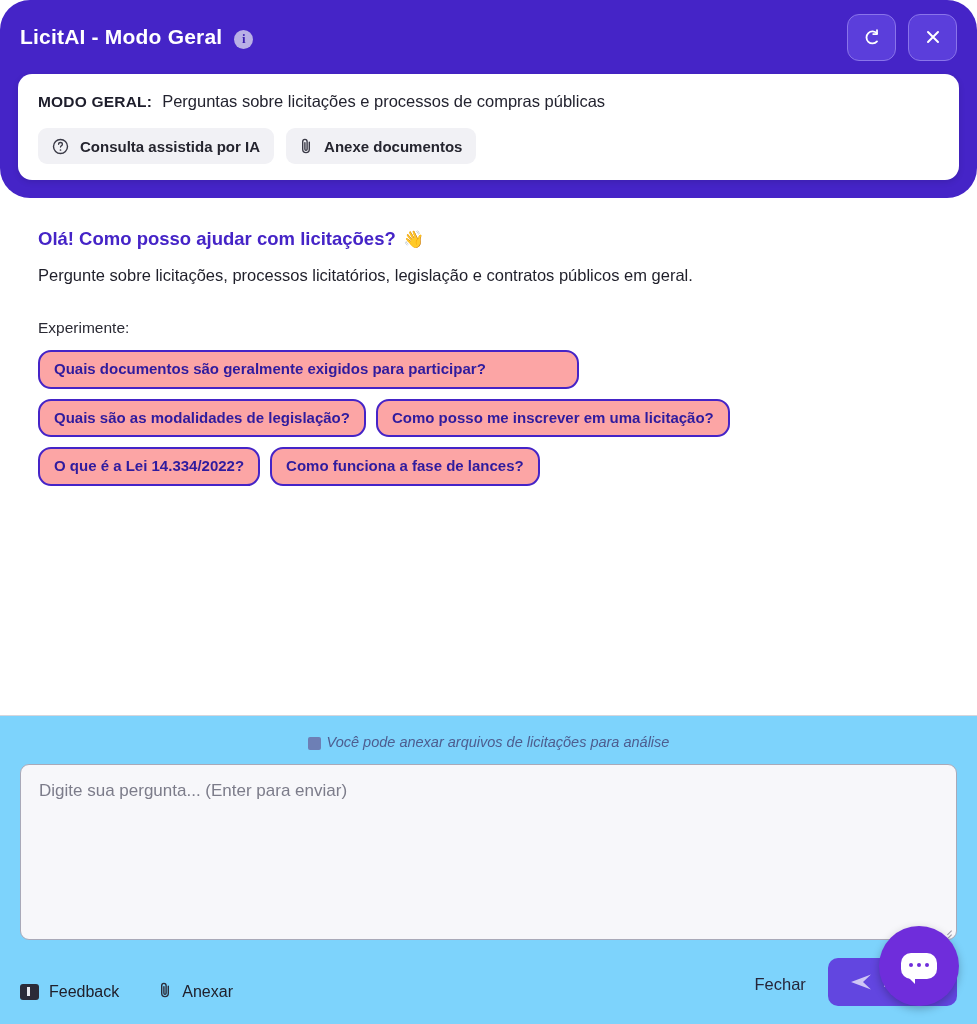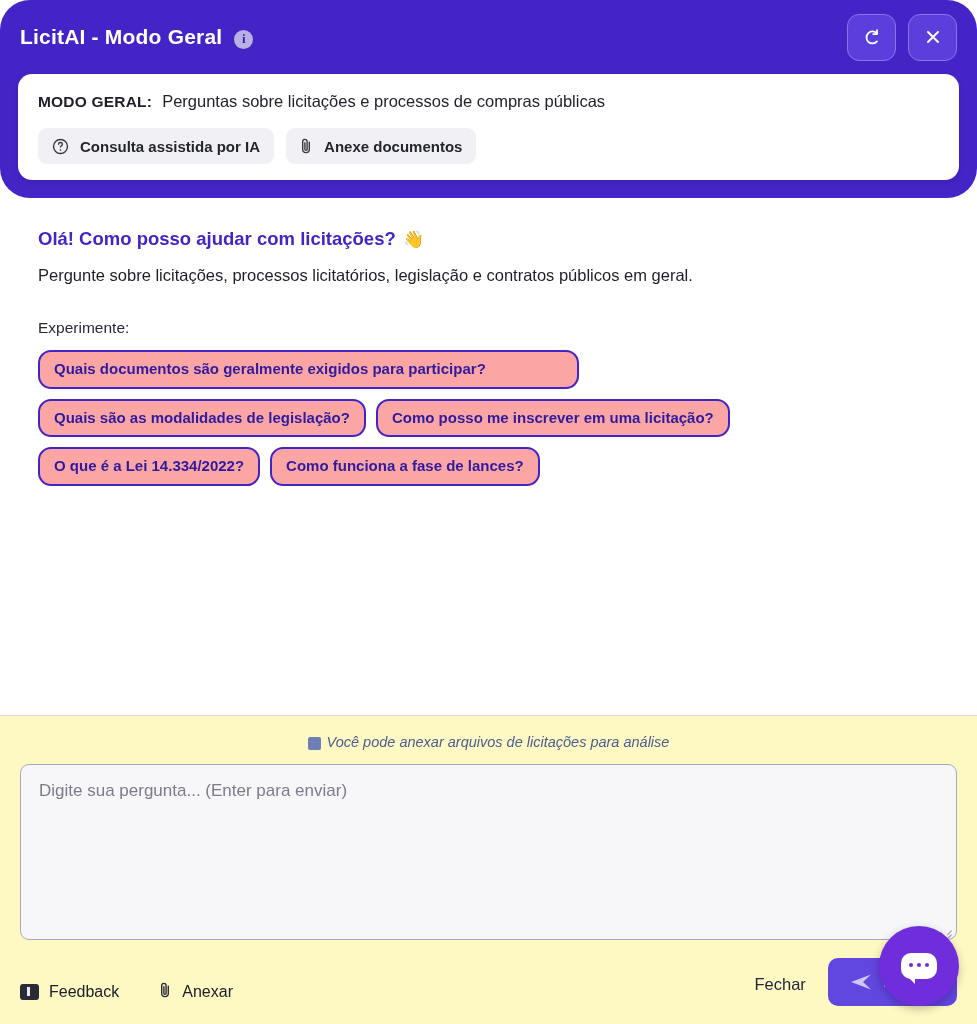--- a/index.html
+++ b/index.html
@@ -152,21 +152,21 @@
     padding: 9px 14px;
     font-size: 15px;
     font-weight: bold;
     cursor: pointer;
     line-height: 1.1;
   }
 
   
   .footer {
     flex: 0 0 auto;
-    background: #fef9c3;
+    background: #7dd3fc;
     border-top: 1px solid #d6d6dd;
     padding: 18px 20px 16px 20px;
     position: relative;
   }
   .attach-hint {
     text-align: center;
     font-size: 14.5px;
     font-style: italic;
     color: #4d5d8f;
     margin-bottom: 14px;

